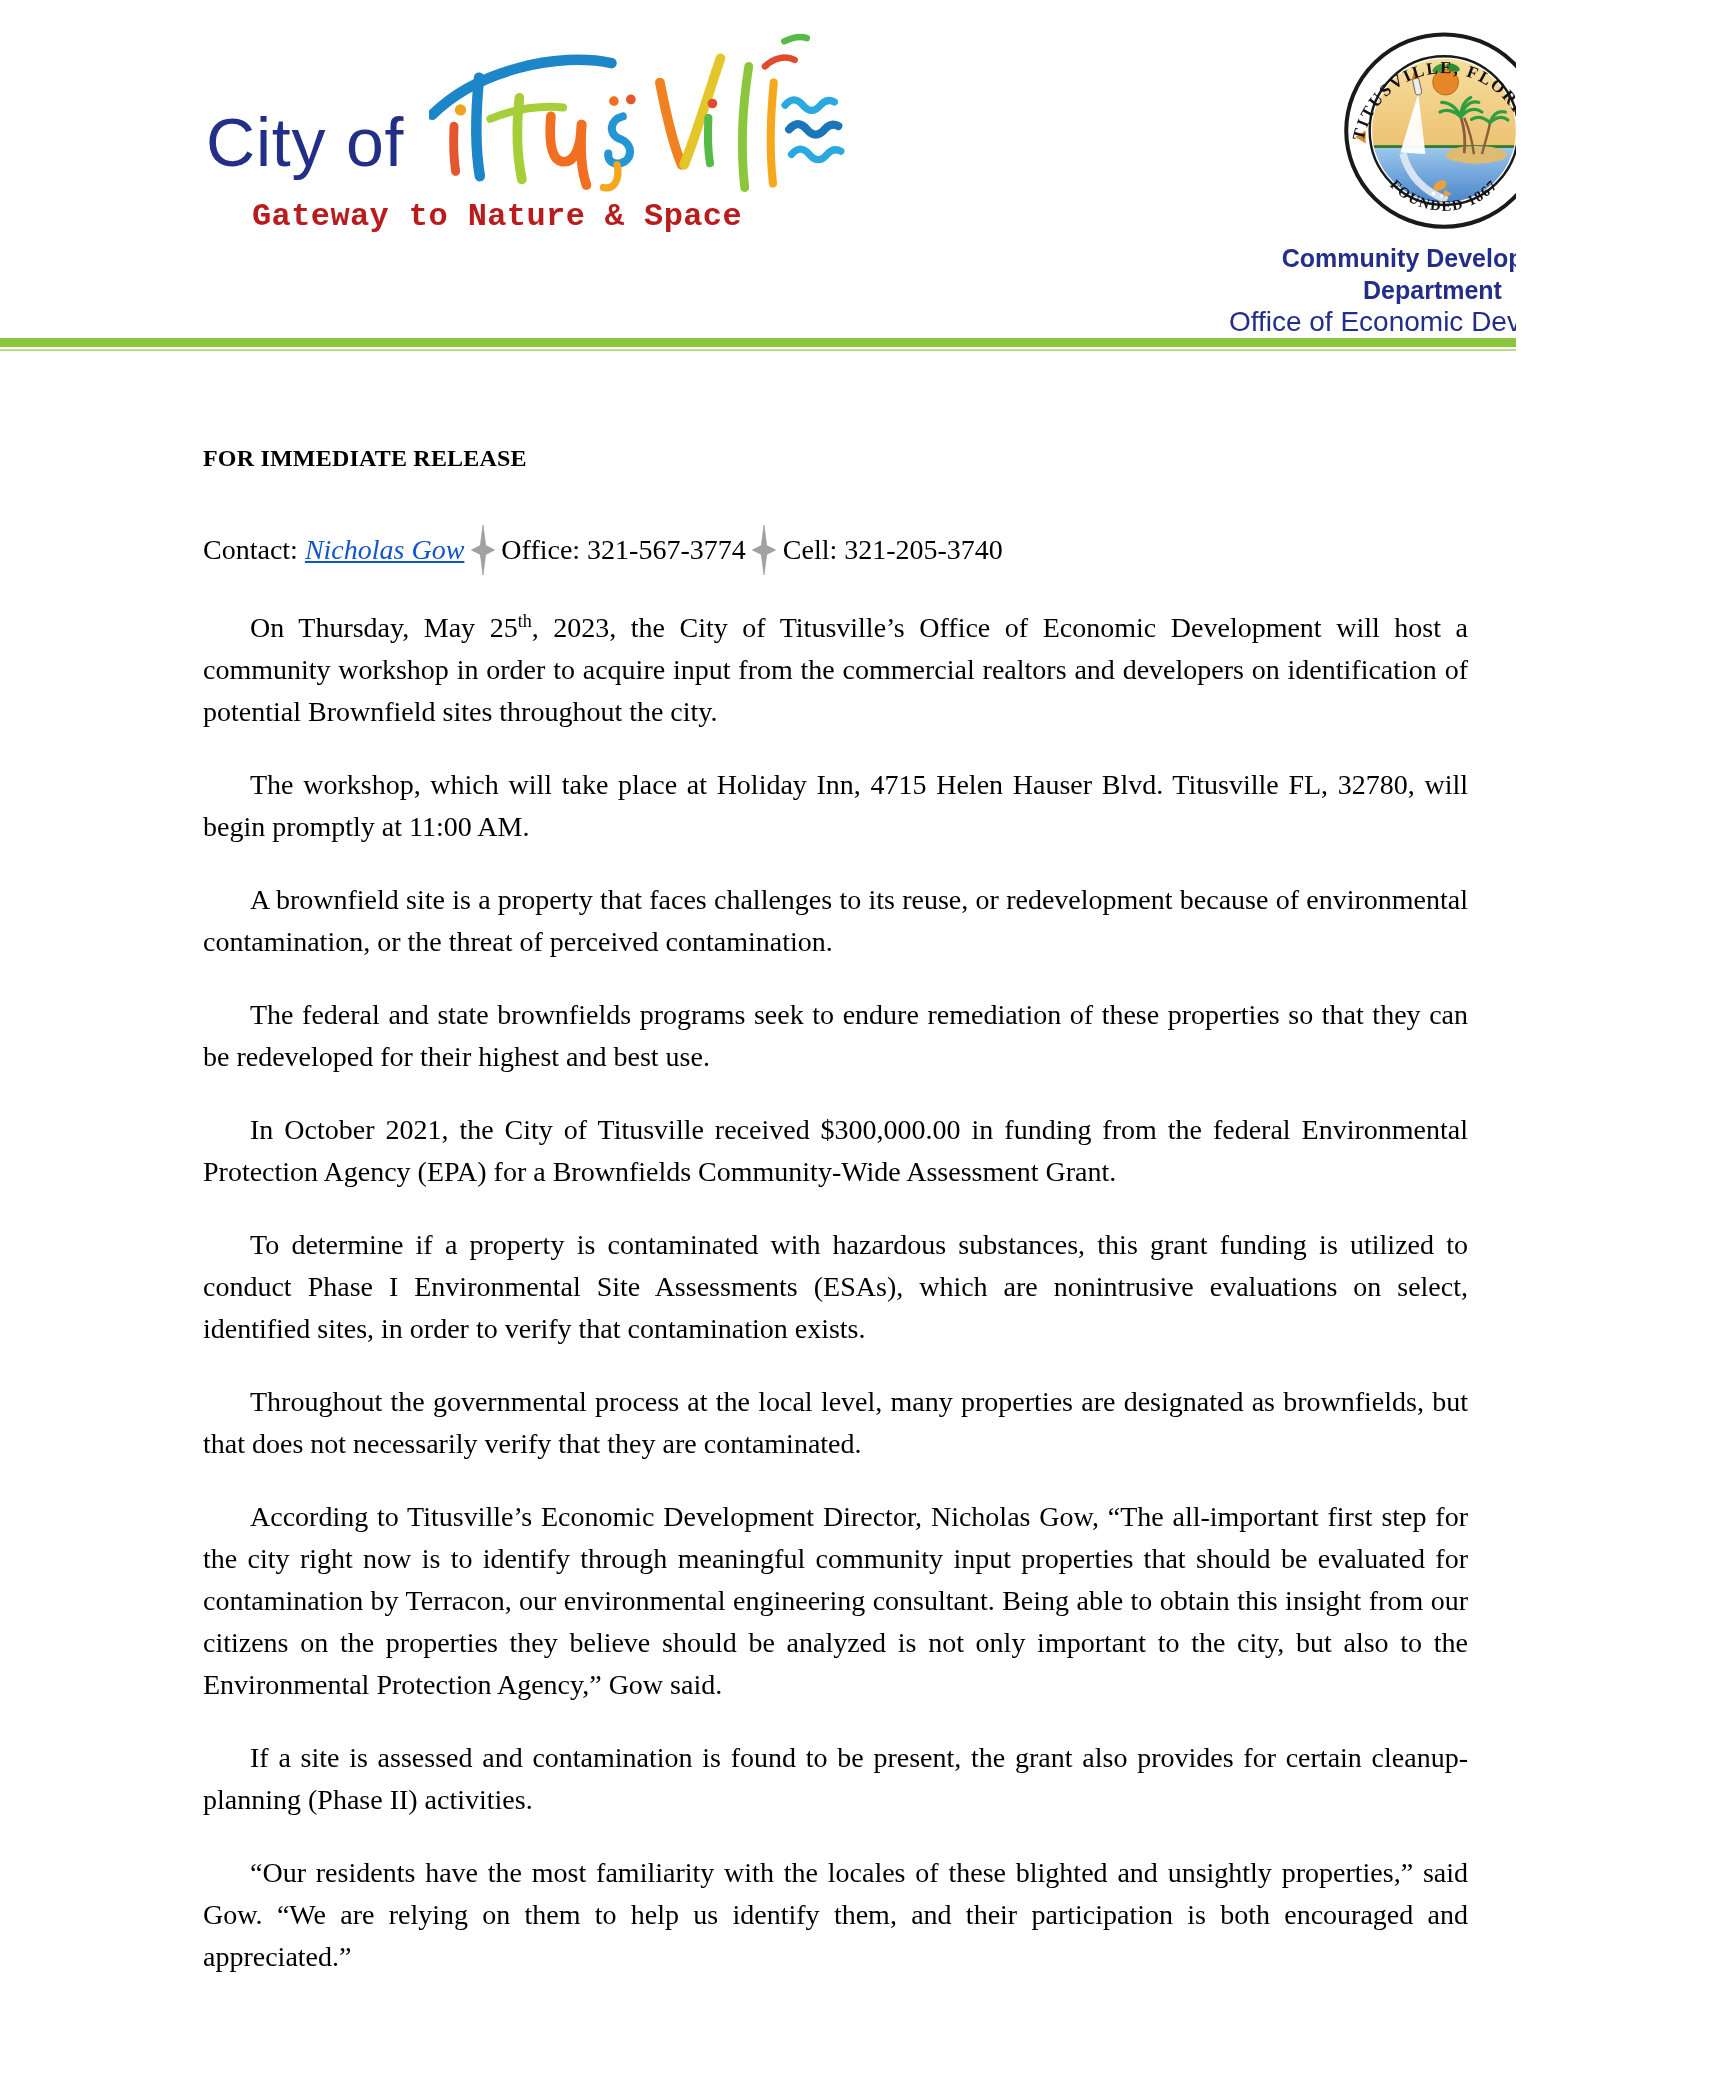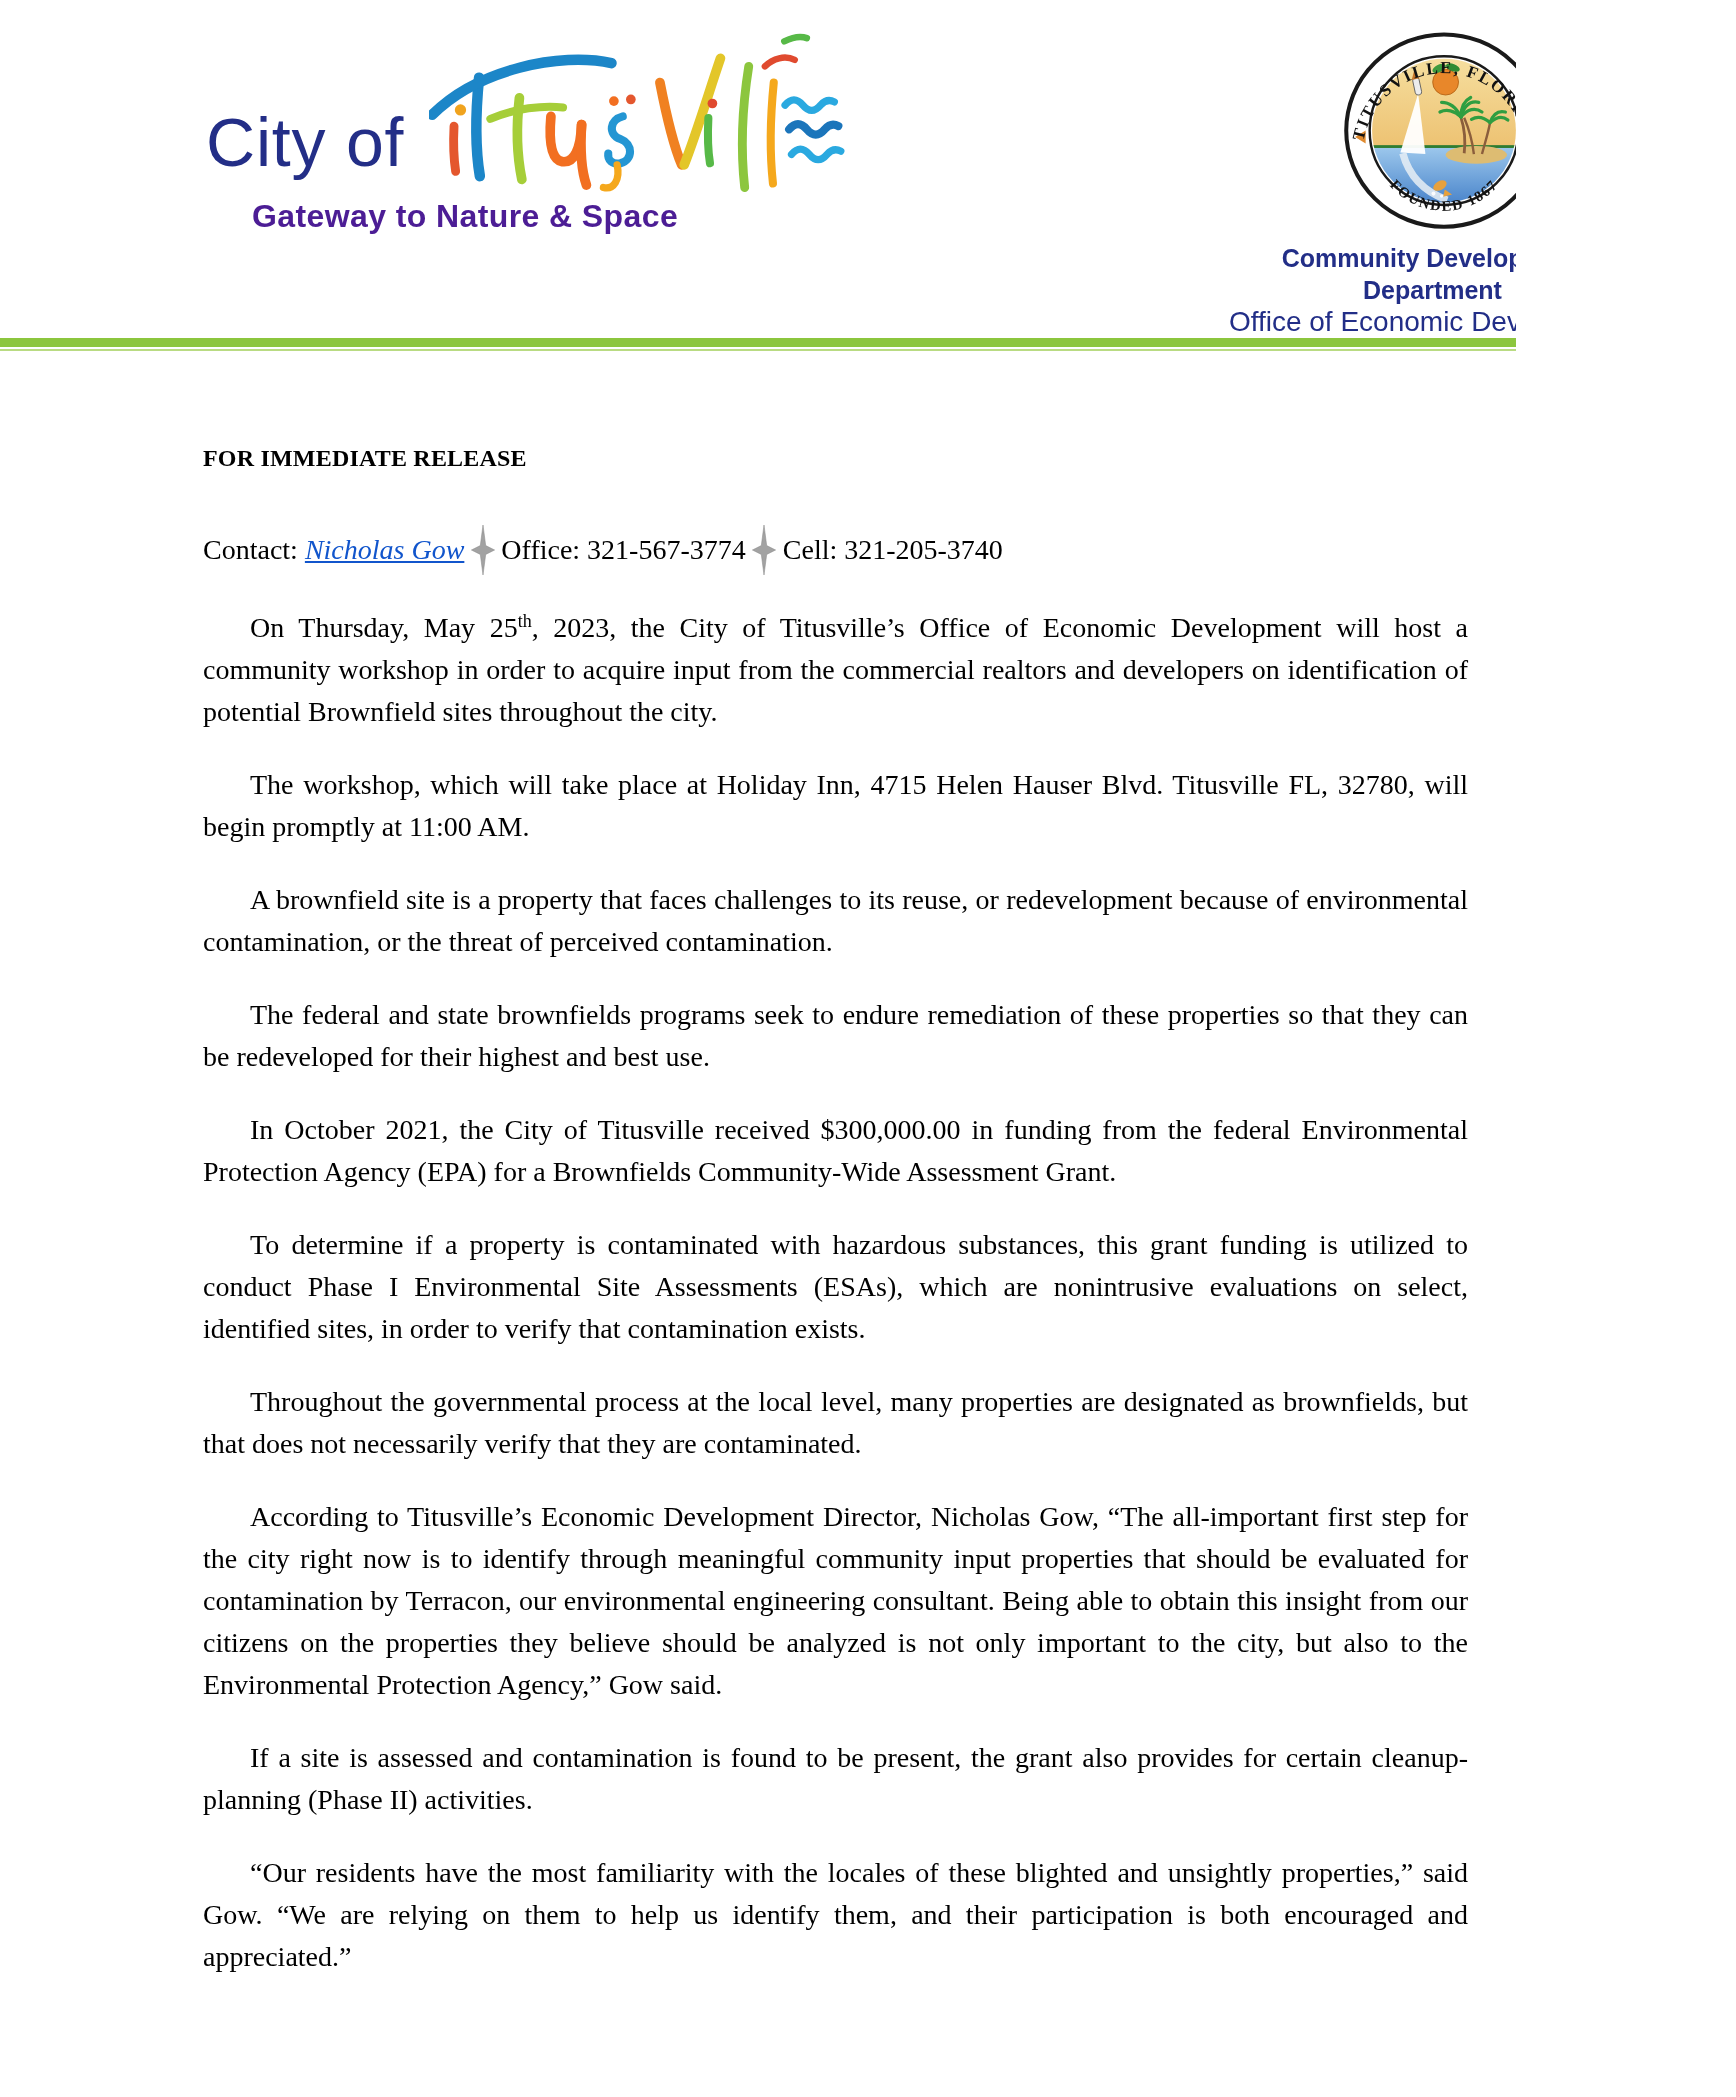--- a/index.html
+++ b/index.html
@@ -17,22 +17,22 @@
   
   .cityof {
     position:absolute; left:206px; top:103px;
     font-family:"Liberation Sans", sans-serif;
     font-size:68px; font-weight:500; color:#232E87;
     letter-spacing:0.8px;
   }
   .wordmark { position:absolute; left:429px; top:21px; }
   .tagline {
     position:absolute; left:252px; top:198px;
-    font-family:Liberation Sans, sans-serif;
-    font-weight:bold; font-size:32px; color:#4c1d95; letter-spacing:0.4px;
+    font-family:Liberation Mono, monospace;
+    font-weight:bold; font-size:32px; color:#b91c1c; letter-spacing:0.4px;
   }
   .seal { position:absolute; left:1343px; top:32px; }
   .dept-block {
     position:absolute; left:1210px; top:242px; width:445px;
     text-align:center; font-family:"Liberation Sans", sans-serif;
     color:#222E87; line-height:32px;
   }
   .dept-line1 { font-size:25px; font-weight:bold; }
   .dept-line2 { font-size:28px; }
 

